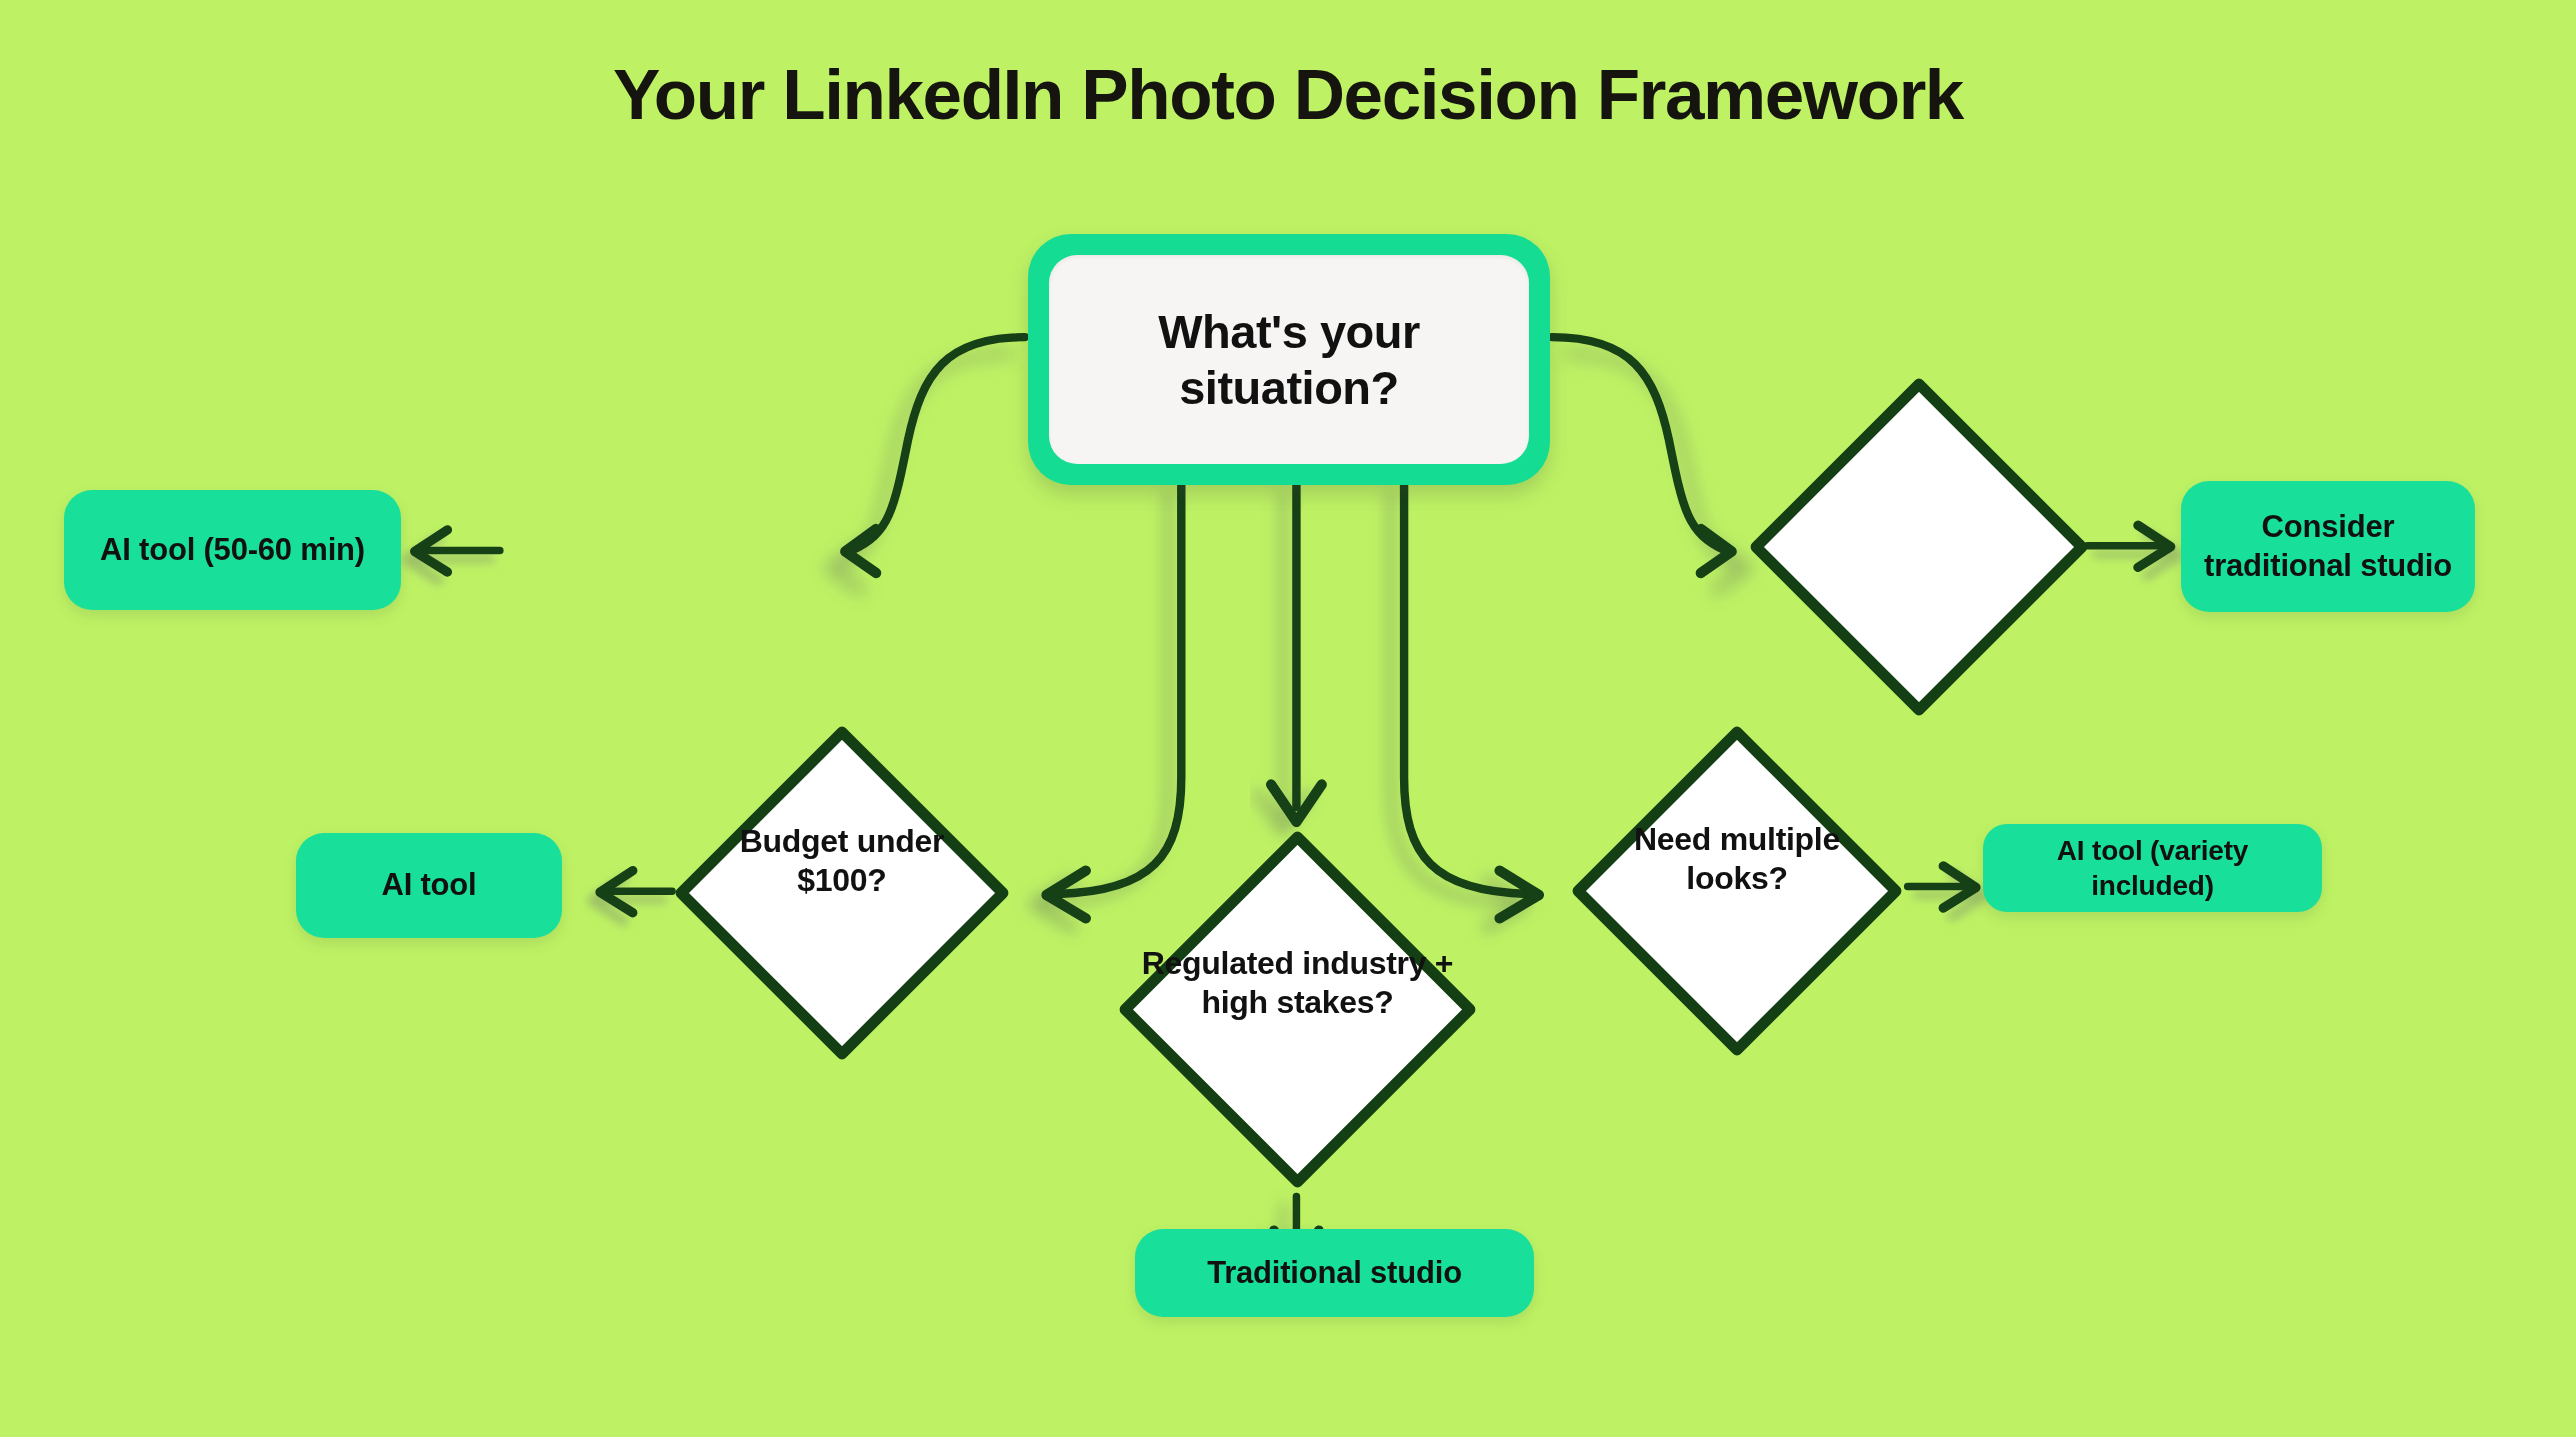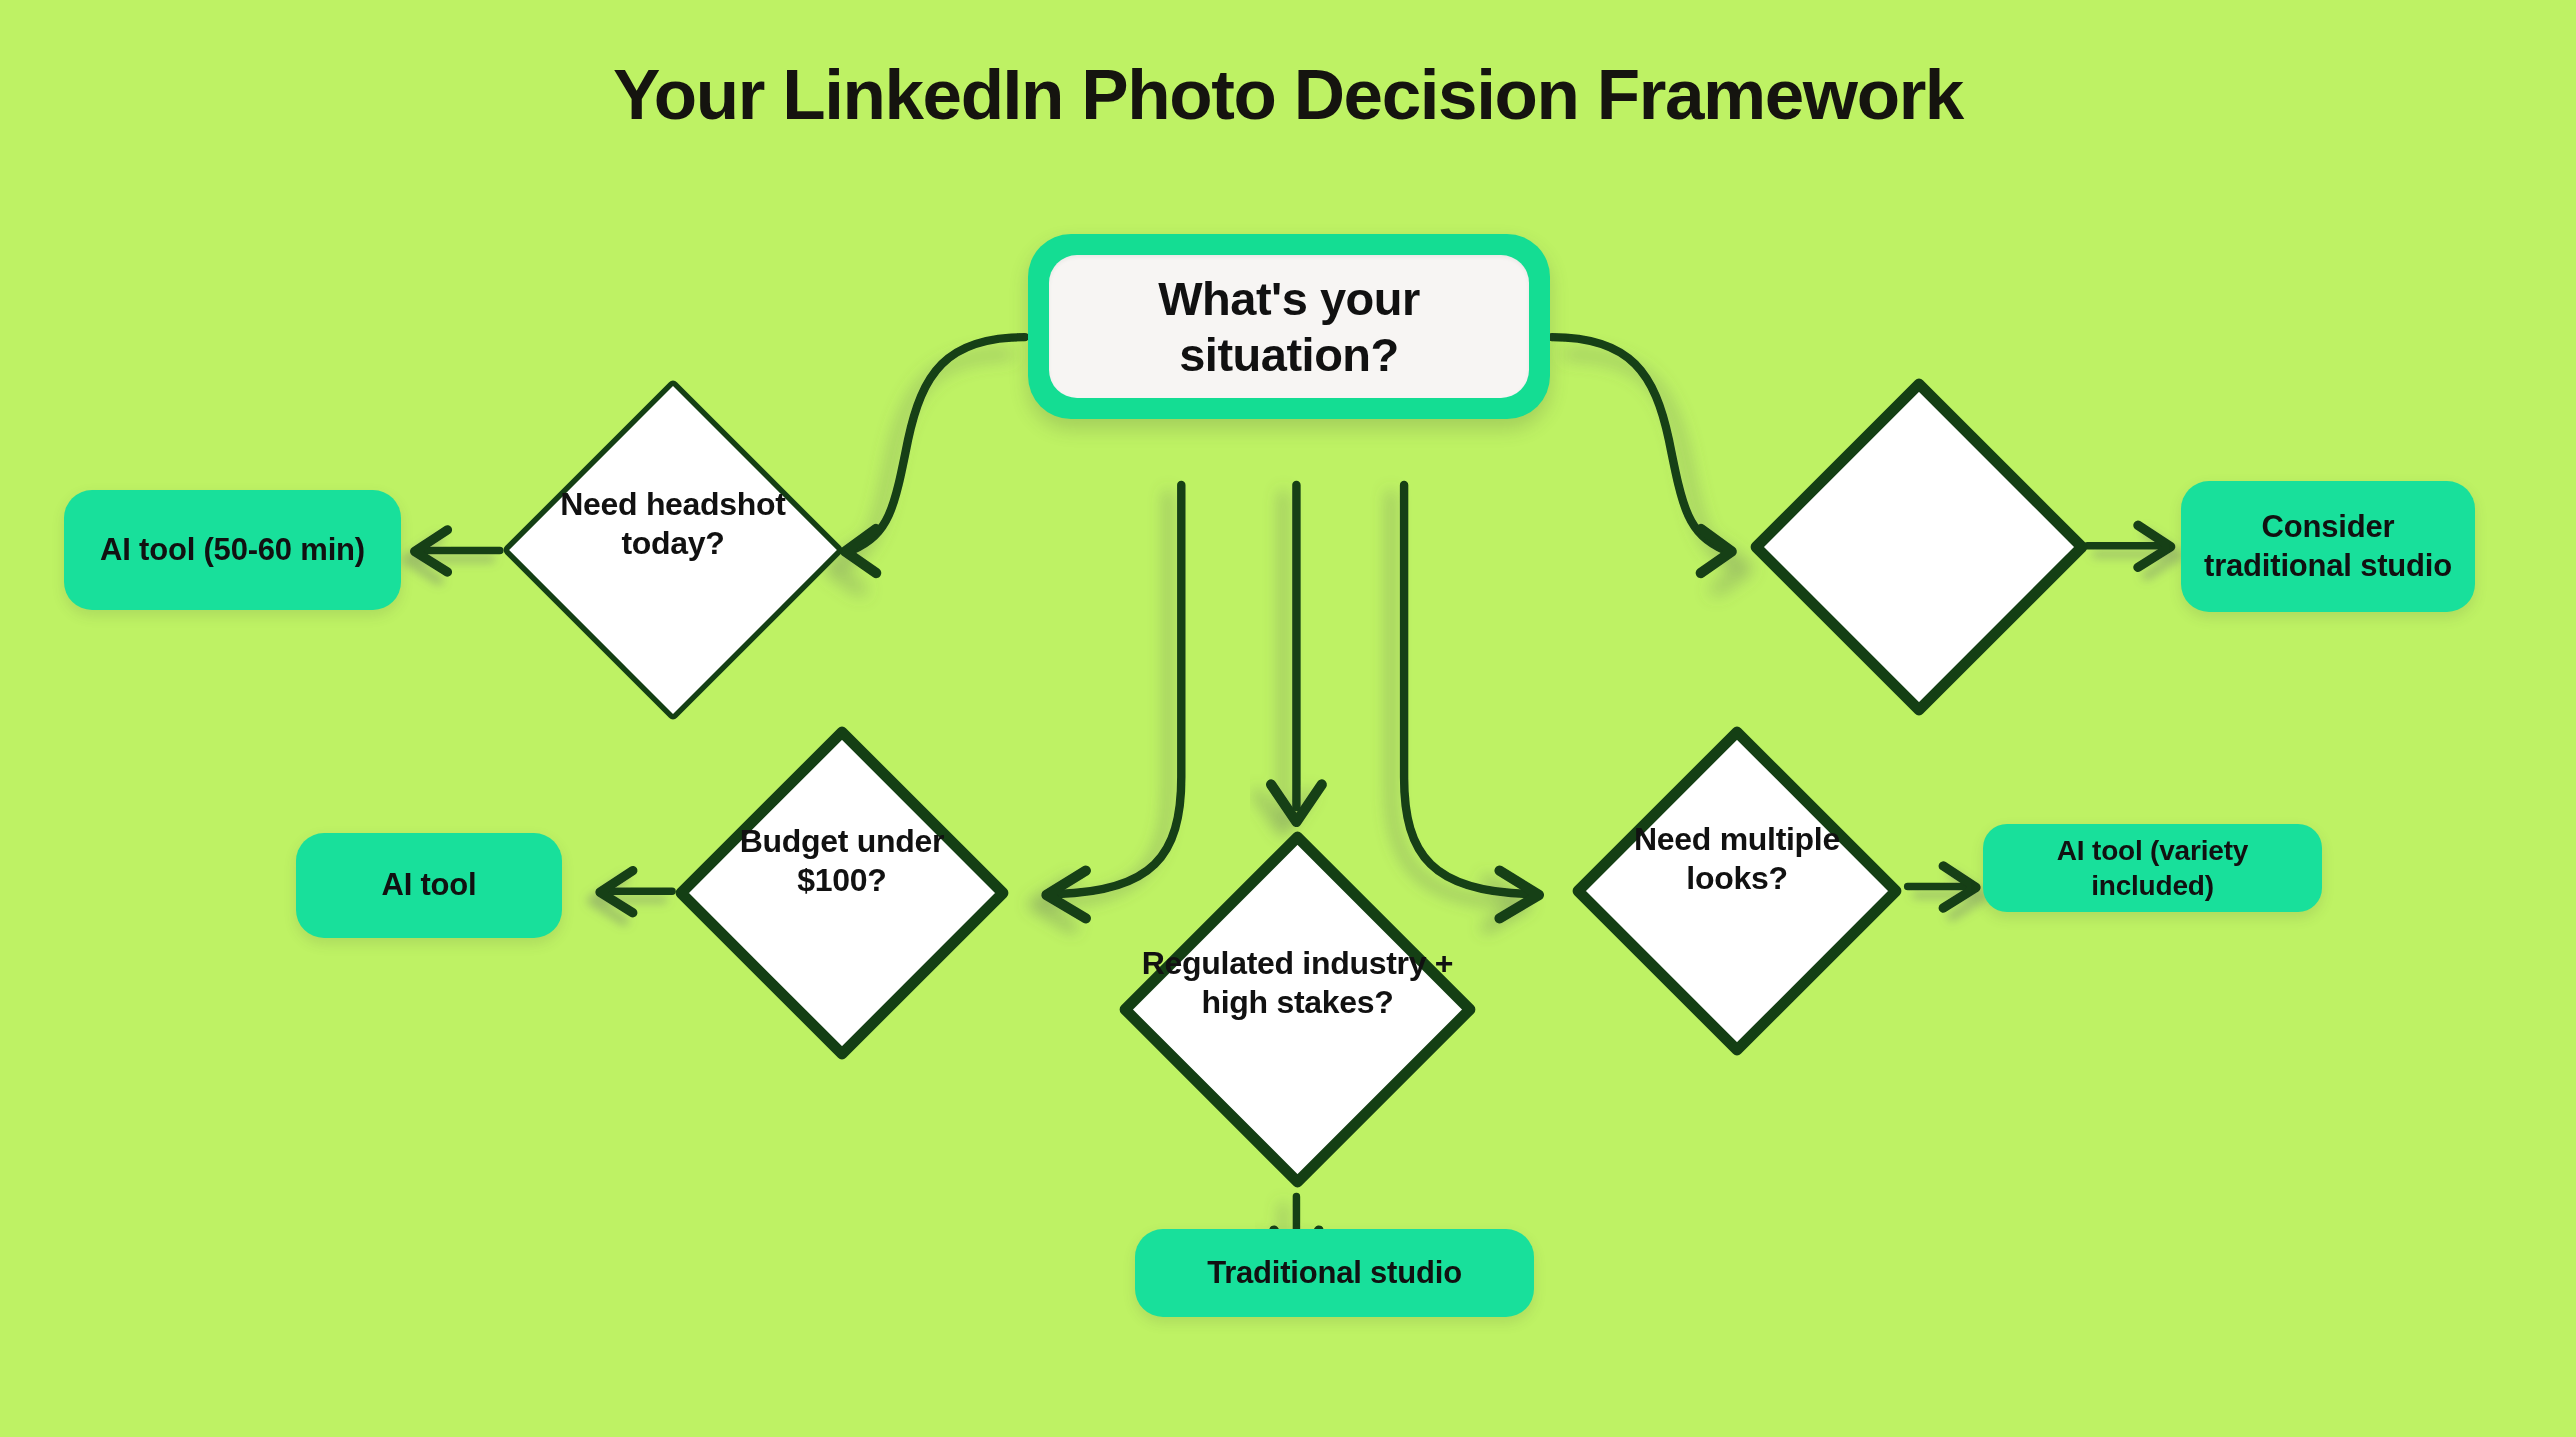--- a/index.html
+++ b/index.html
@@ -179,30 +179,24 @@
       </g>
 
       <g stroke-width="8" filter="url(#softshadow-d)">
         <path d="M1385,1278 L1385,1338"></path>
         <path d="M1361,1314 L1385,1352 L1409,1314" stroke-width="10"></path>
       </g>
 
     </g>
   </svg>
 
-  <div class="root-node" style="left:1028px; top:234px; width:522px; height:185px;">
+  <div class="root-node" style="left:1028px; top:234px; width:522px; height:251px;">
     <div class="root-inner">What's your situation?</div>
   </div>
 
-  <div class="diamond-wrap" style="left:496px; top:373px; width:354px; height:354px;">
-    <svg class="diamond-shape" viewBox="0 0 378 378" xmlns="http://www.w3.org/2000/svg">
-      <path d="M189 14 L364 189 L189 364 L14 189 Z" fill="#ffffff" stroke="#143f14" stroke-width="11" stroke-linejoin="round" vector-effect="non-scaling-stroke" style="paint-order:stroke fill; rx:18"></path>
-    </svg>
-    <div class="diamond-label" style="top:112px;">Need headshot today?</div>
-  </div>
 
   <div class="diamond-wrap" style="left:1743px; top:371px; width:352px; height:352px;">
     <svg class="diamond-shape" viewBox="0 0 376 376" xmlns="http://www.w3.org/2000/svg">
       <path d="M188 14 L362 188 L188 362 L14 188 Z" fill="#ffffff" stroke="#143f14" stroke-width="11" stroke-linejoin="round" vector-effect="non-scaling-stroke"></path>
     </svg>
   </div>
 
   <div class="diamond-wrap" style="left:668px; top:719px; width:348px; height:348px;">
     <svg class="diamond-shape" viewBox="0 0 372 372" xmlns="http://www.w3.org/2000/svg">
       <path d="M186 14 L358 186 L186 358 L14 186 Z" fill="#ffffff" stroke="#143f14" stroke-width="11" stroke-linejoin="round" vector-effect="non-scaling-stroke"></path>

